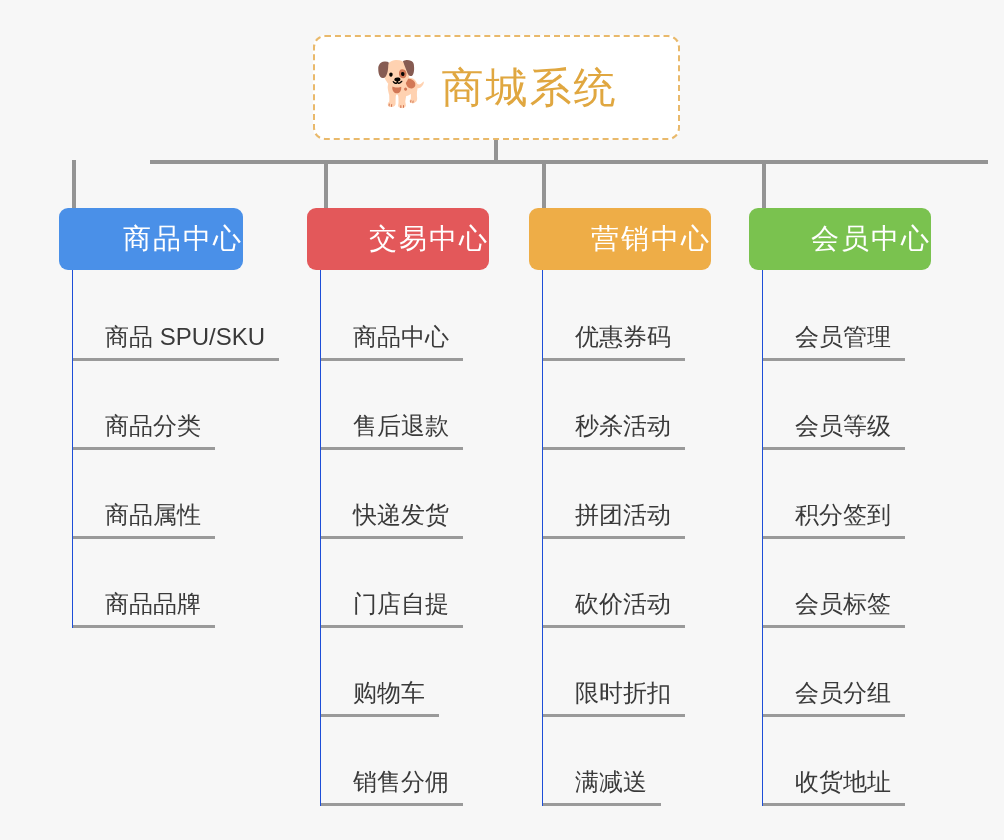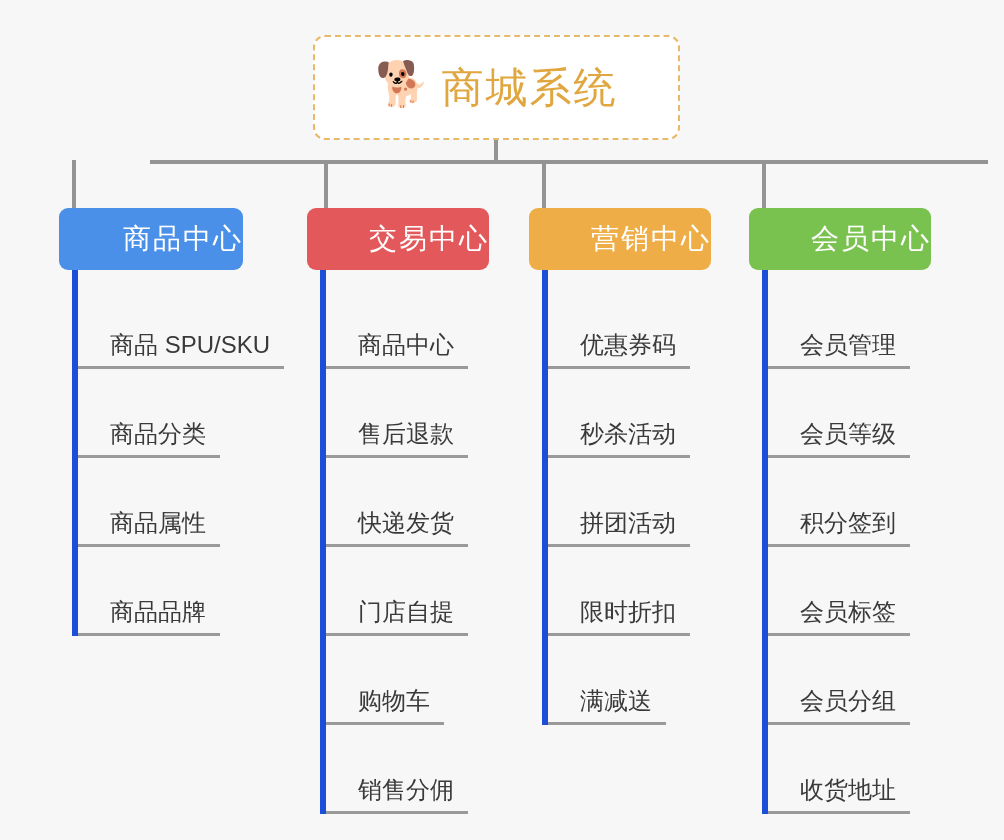--- a/index.html
+++ b/index.html
@@ -85,22 +85,22 @@
     align-items: center;
     justify-content: flex-end;
     color: #ffffff;
     font-size: 28px;
     letter-spacing: 2px;
     box-sizing: border-box;
   }
   .branch-body {
     position: relative;
     margin-left: 13px;
-    border-left: 6px solid #1d4ed8;
-    padding-top: 10px;
+    border-left: 1px solid #1d4ed8;
+    padding-top: 2px;
   }
   .leaf {
     position: relative;
     height: 89px;
     display: flex;
     align-items: flex-end;
   }
   .leaf-label {
     display: inline-block;
     font-size: 24px;
@@ -184,20 +184,23 @@
           <div class="leaf">
             <span class="leaf-label">优惠券码</span>
           </div>
           <div class="leaf">
             <span class="leaf-label">秒杀活动</span>
           </div>
           <div class="leaf">
             <span class="leaf-label">拼团活动</span>
           </div>
           <div class="leaf">
+            <span class="leaf-label">砍价活动</span>
+          </div>
+          <div class="leaf">
             <span class="leaf-label">限时折扣</span>
           </div>
           <div class="leaf">
             <span class="leaf-label">满减送</span>
           </div>
         </div>
       </div>
       <div class="branch" style="left: 749px; width: 182px;">
         <div class="branch-head" style="background: rgb(122, 194, 79);">
           <span>会员中心</span>

